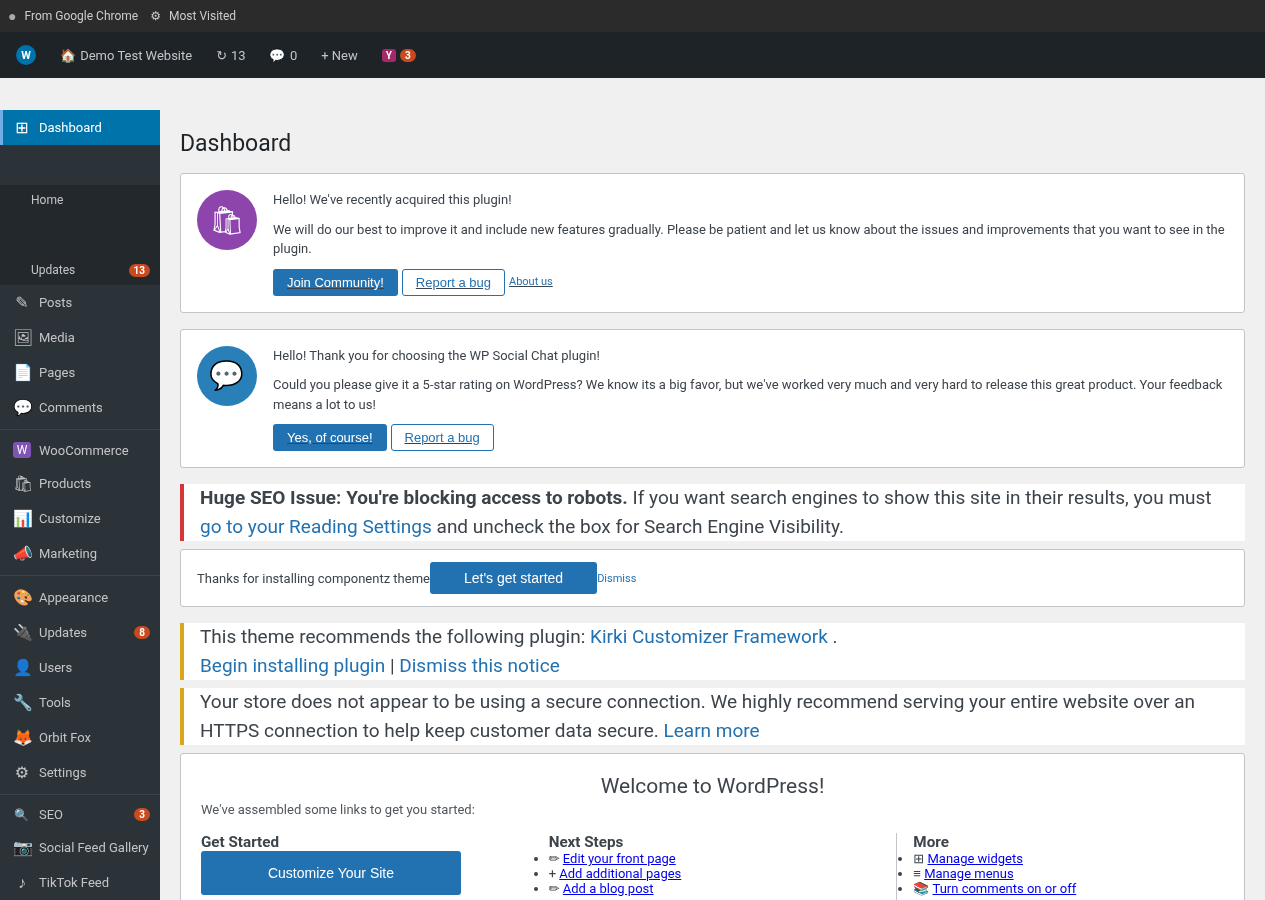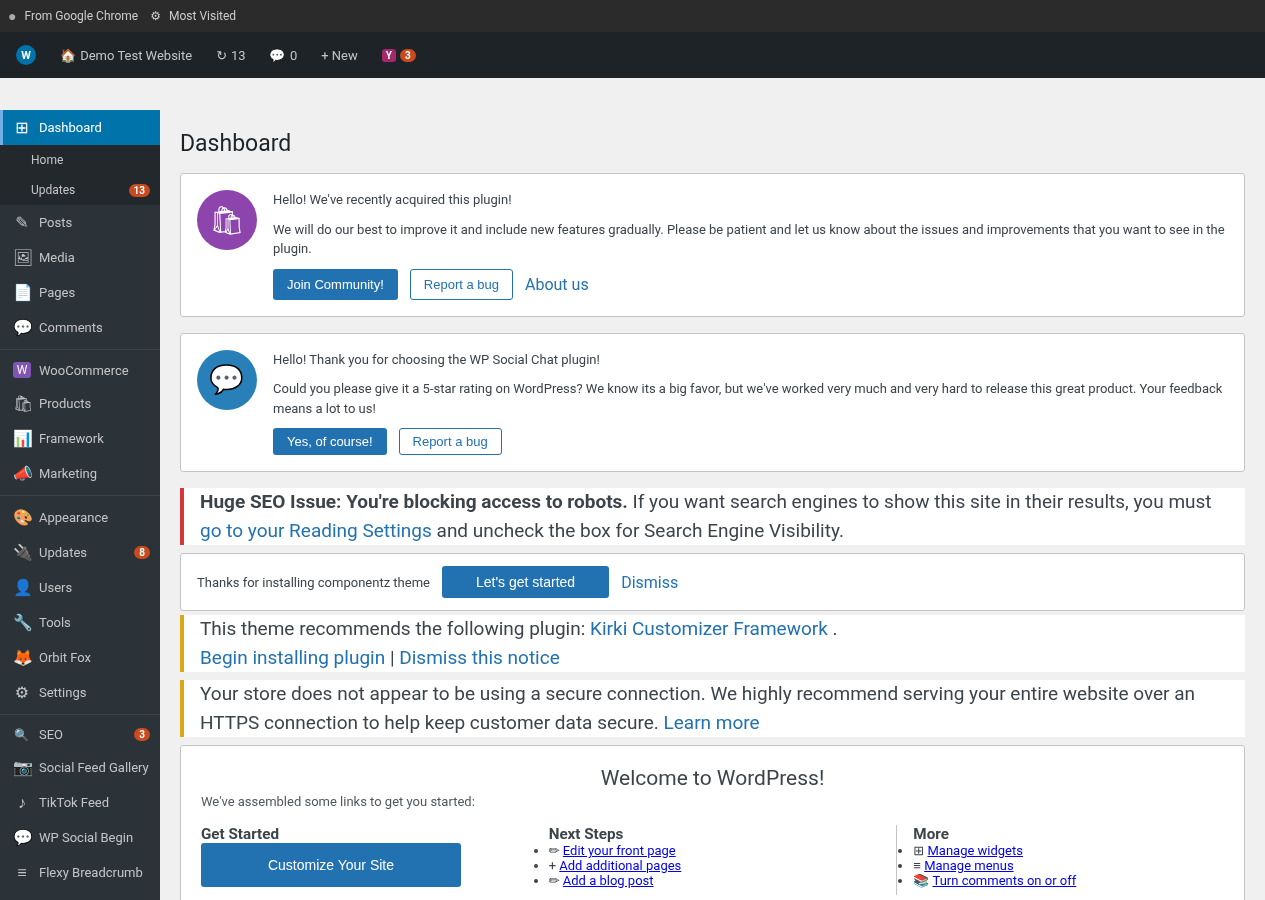--- a/index.html
+++ b/index.html
@@ -60,21 +60,21 @@
       cursor: pointer;
       color: #c3c4c7;
       font-size: 13px;
       border-left: 3px solid transparent;
     }
     .sidebar-item.active { background: #0073aa; color: #fff; border-left-color: #72aee6; }
     .sidebar-item .icon { font-size: 16px; width: 18px; text-align: center; }
     .sidebar-badge { background: #ca4a1f; color: white; border-radius: 10px; padding: 1px 5px; font-size: 10px; font-weight: bold; margin-left: auto; }
     .sidebar-divider { height: 1px; background: #3c434a; margin: 4px 0; }
     .sidebar-submenu { background: #23282d; }
-    .sidebar-submenu .sidebar-item { padding-left: 28px; font-size: 12px; }
+    .sidebar-submenu .sidebar-item { padding-left: 28px; font-size: 12px; margin-top: 40px; }
     .collapse-menu { padding: 10px; font-size: 12px; color: #72aee6; cursor: pointer; display: flex; align-items: center; gap: 4px; }
 
     
     .main-content { flex: 1; padding: 20px; overflow-x: hidden; }
     .page-title { font-size: 23px; font-weight: 400; color: #1d2327; margin-bottom: 16px; }
 
     
     .notice-box {
       background: #fff;
       border: 1px solid #c3c4c7;
@@ -93,65 +93,65 @@
       display: flex;
       align-items: center;
       justify-content: center;
       font-size: 28px;
     }
     .notice-icon.purple { background: #8e44ad; color: white; }
     .notice-icon.blue { background: #2980b9; color: white; }
     .notice-content { flex: 1; }
     .notice-content p { margin-bottom: 10px; font-size: 13px; line-height: 1.5; color: #3c434a; }
     .notice-content a { color: #2271b1; text-decoration: none; }
-    .notice-actions { display: flex; gap: 12px; flex-wrap: wrap; }
+    .notice-actions { display: flex; gap: 4px; flex-wrap: wrap; text-decoration: underline; }
 
     .btn-primary {
       background: #2271b1;
       color: white;
       border: none;
       padding: 6px 14px;
       border-radius: 3px;
       cursor: pointer;
       font-size: 13px;
     }
     .btn-secondary {
       background: white;
       color: #2271b1;
       border: 1px solid #2271b1;
       padding: 5px 13px;
       border-radius: 3px;
       cursor: pointer;
       font-size: 13px;
     }
-    .btn-link { background: none; border: none; color: #2271b1; cursor: pointer; font-size: 16px; padding: 6px 0; text-decoration: none; }
+    .btn-link { background: none; border: none; color: #2271b1; cursor: pointer; font-size: 11px; padding: 6px 0; text-decoration: none; }
 
     
     .alert-notice {
       border-left: 4px solid;
       background: #fff;
       padding: 0 16px;
       margin-bottom: 8px;
       font-size: 19px;
       line-height: 1.5;
     }
     .alert-notice.error { border-left-color: #d63638; }
     .alert-notice.warning { border-left-color: #dba617; }
     .alert-notice a { color: #2271b1; text-decoration: none; }
 
     
     .install-notice {
       background: #fff;
       border: 1px solid #c3c4c7;
       border-radius: 3px;
       padding: 12px 16px;
-      margin-bottom: 4px;
+      margin-bottom: 16px;
       display: flex;
       align-items: center;
-      gap: 12px;
+      gap: 0;
       font-size: 13px;
     }
     .btn-teal {
       background: #2271b1;
       color: white;
       border: none;
       padding: 8px 34px;
       border-radius: 3px;
       cursor: pointer;
       font-size: 14px;
@@ -259,21 +259,21 @@
       <li class="sidebar-item">
         <span class="icon" style="font-size:12px;background:#7f54b3;color:white;border-radius:3px;padding:1px 3px;">W</span>
         <span>WooCommerce</span>
       </li>
       <li class="sidebar-item">
         <span class="icon">🛍</span>
         <span>Products</span>
       </li>
       <li class="sidebar-item">
         <span class="icon">📊</span>
-        <span>Framework</span>
+        <span>Customize</span>
       </li>
       <li class="sidebar-item">
         <span class="icon">📣</span>
         <span>Marketing</span>
       </li>
       <div class="sidebar-divider"></div>
       <li class="sidebar-item">
         <span class="icon">🎨</span>
         <span>Appearance</span>
       </li>

